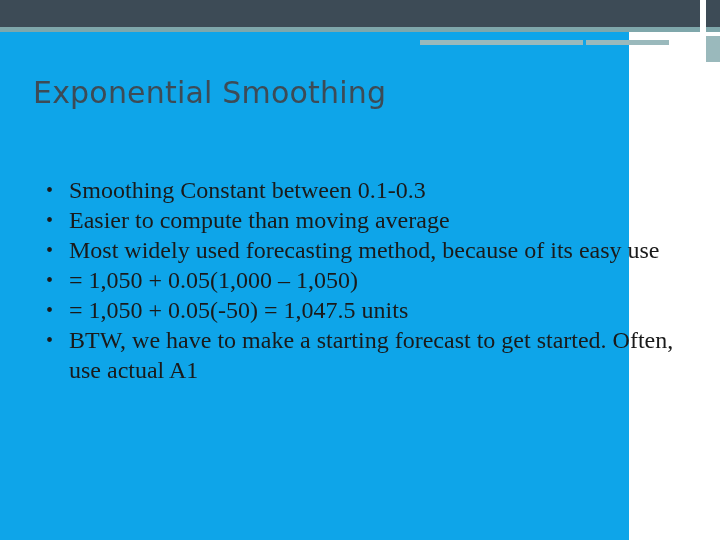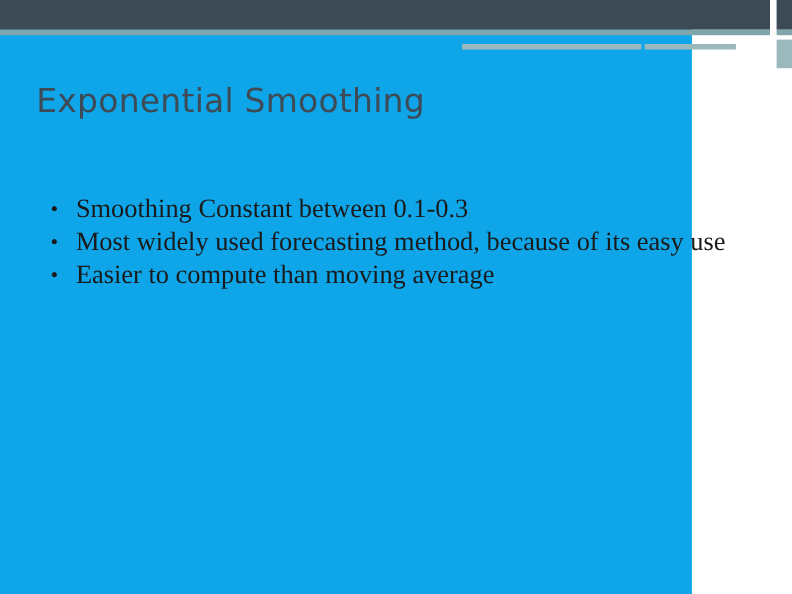--- a/index.html
+++ b/index.html
@@ -153,18 +153,21 @@
     <div class="bar-teal-mid"></div>
     <div class="bar-teal-mid2"></div>
     <div class="bar-teal-vert"></div>
   </div>
 
   <div class="title">Exponential Smoothing</div>
 
   <div class="body">
     <ul class="bullets">
         <li><span>Smoothing Constant between 0.1-0.3</span></li>
+        <li><span>Easier to compute than moving average</span></li>
         <li><span>Most widely used forecasting method, because of its easy use</span></li>
-        <li><span>Easier to compute than moving average</span></li>
+        <li><span>= 1,050 + 0.05(1,000 – 1,050)</span></li>
+        <li><span>= 1,050 + 0.05(-50) = 1,047.5 units</span></li>
+        <li><span>BTW, we have to make a starting forecast to get started.  Often, use actual A1</span></li>
       </ul>
   </div>
 
 </div>
 
 </body></html>

